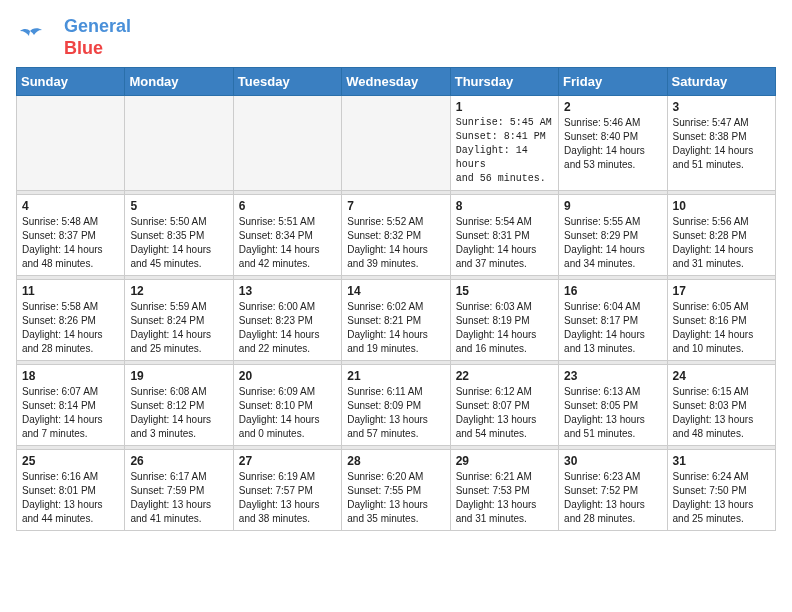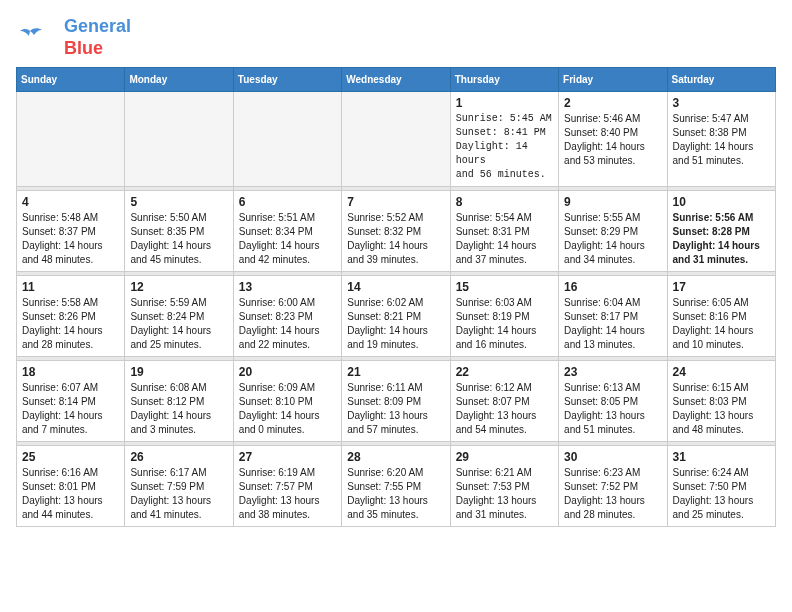--- a/index.html
+++ b/index.html
@@ -47,21 +47,21 @@
       color: #333;
     }
     .calendar {
       width: 100%;
       border-collapse: collapse;
       border: 1px solid #ccc;
     }
     .calendar th {
       background: #3a7fc1;
       color: #fff;
-      font-size: 10px;
+      font-size: 13px;
       font-weight: bold;
       padding: 6px 4px;
       text-align: left;
       border: 1px solid #2a6faa;
     }
     .calendar td {
       vertical-align: top;
       border: 1px solid #ccc;
       padding: 4px 5px;
       font-size: 10.5px;
@@ -198,21 +198,21 @@
         </td>
         <td>
           <div class="day-num">9</div>
           <div class="day-info" style="white-space: pre-line;">Sunrise: 5:55 AM
 Sunset: 8:29 PM
 Daylight: 14 hours
 and 34 minutes.</div>
         </td>
         <td>
           <div class="day-num">10</div>
-          <div class="day-info" style="white-space: pre-line; font-weight: bold;">Sunrise: 5:56 AM
+          <div class="day-info" style="white-space: pre-line;">Sunrise: 5:56 AM
 Sunset: 8:28 PM
 Daylight: 14 hours
 and 31 minutes.</div>
         </td>
       </tr>
       <tr class="row-separator">
         <td></td>
         <td></td>
         <td></td>
         <td></td>

